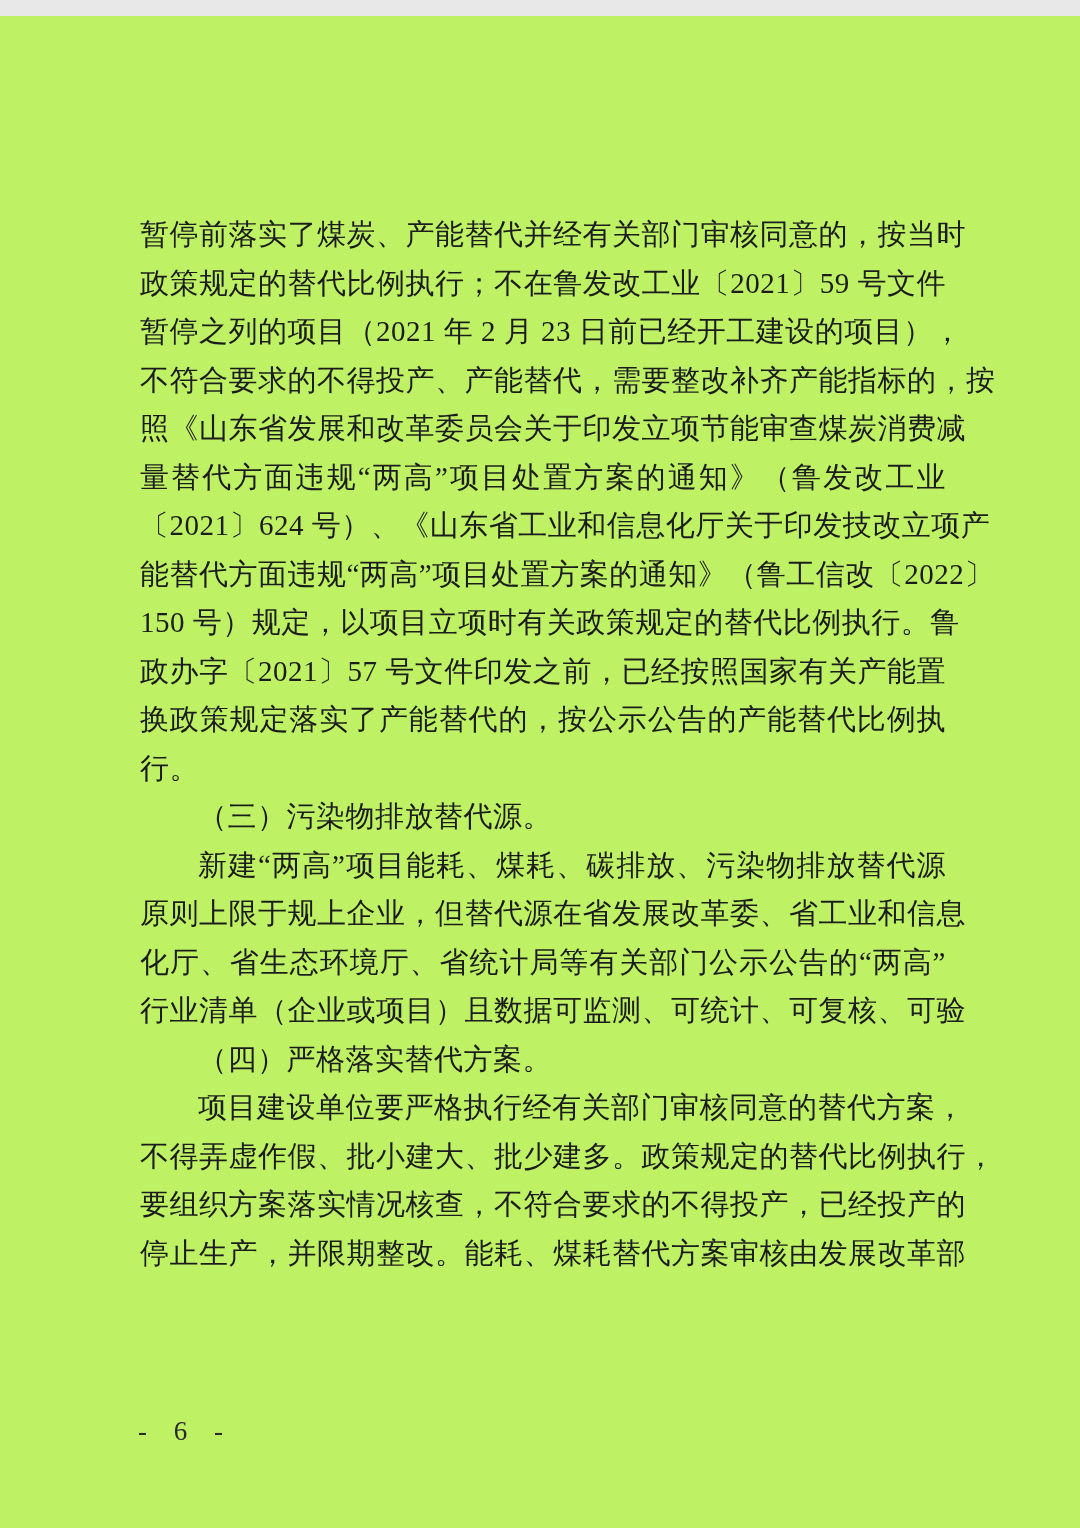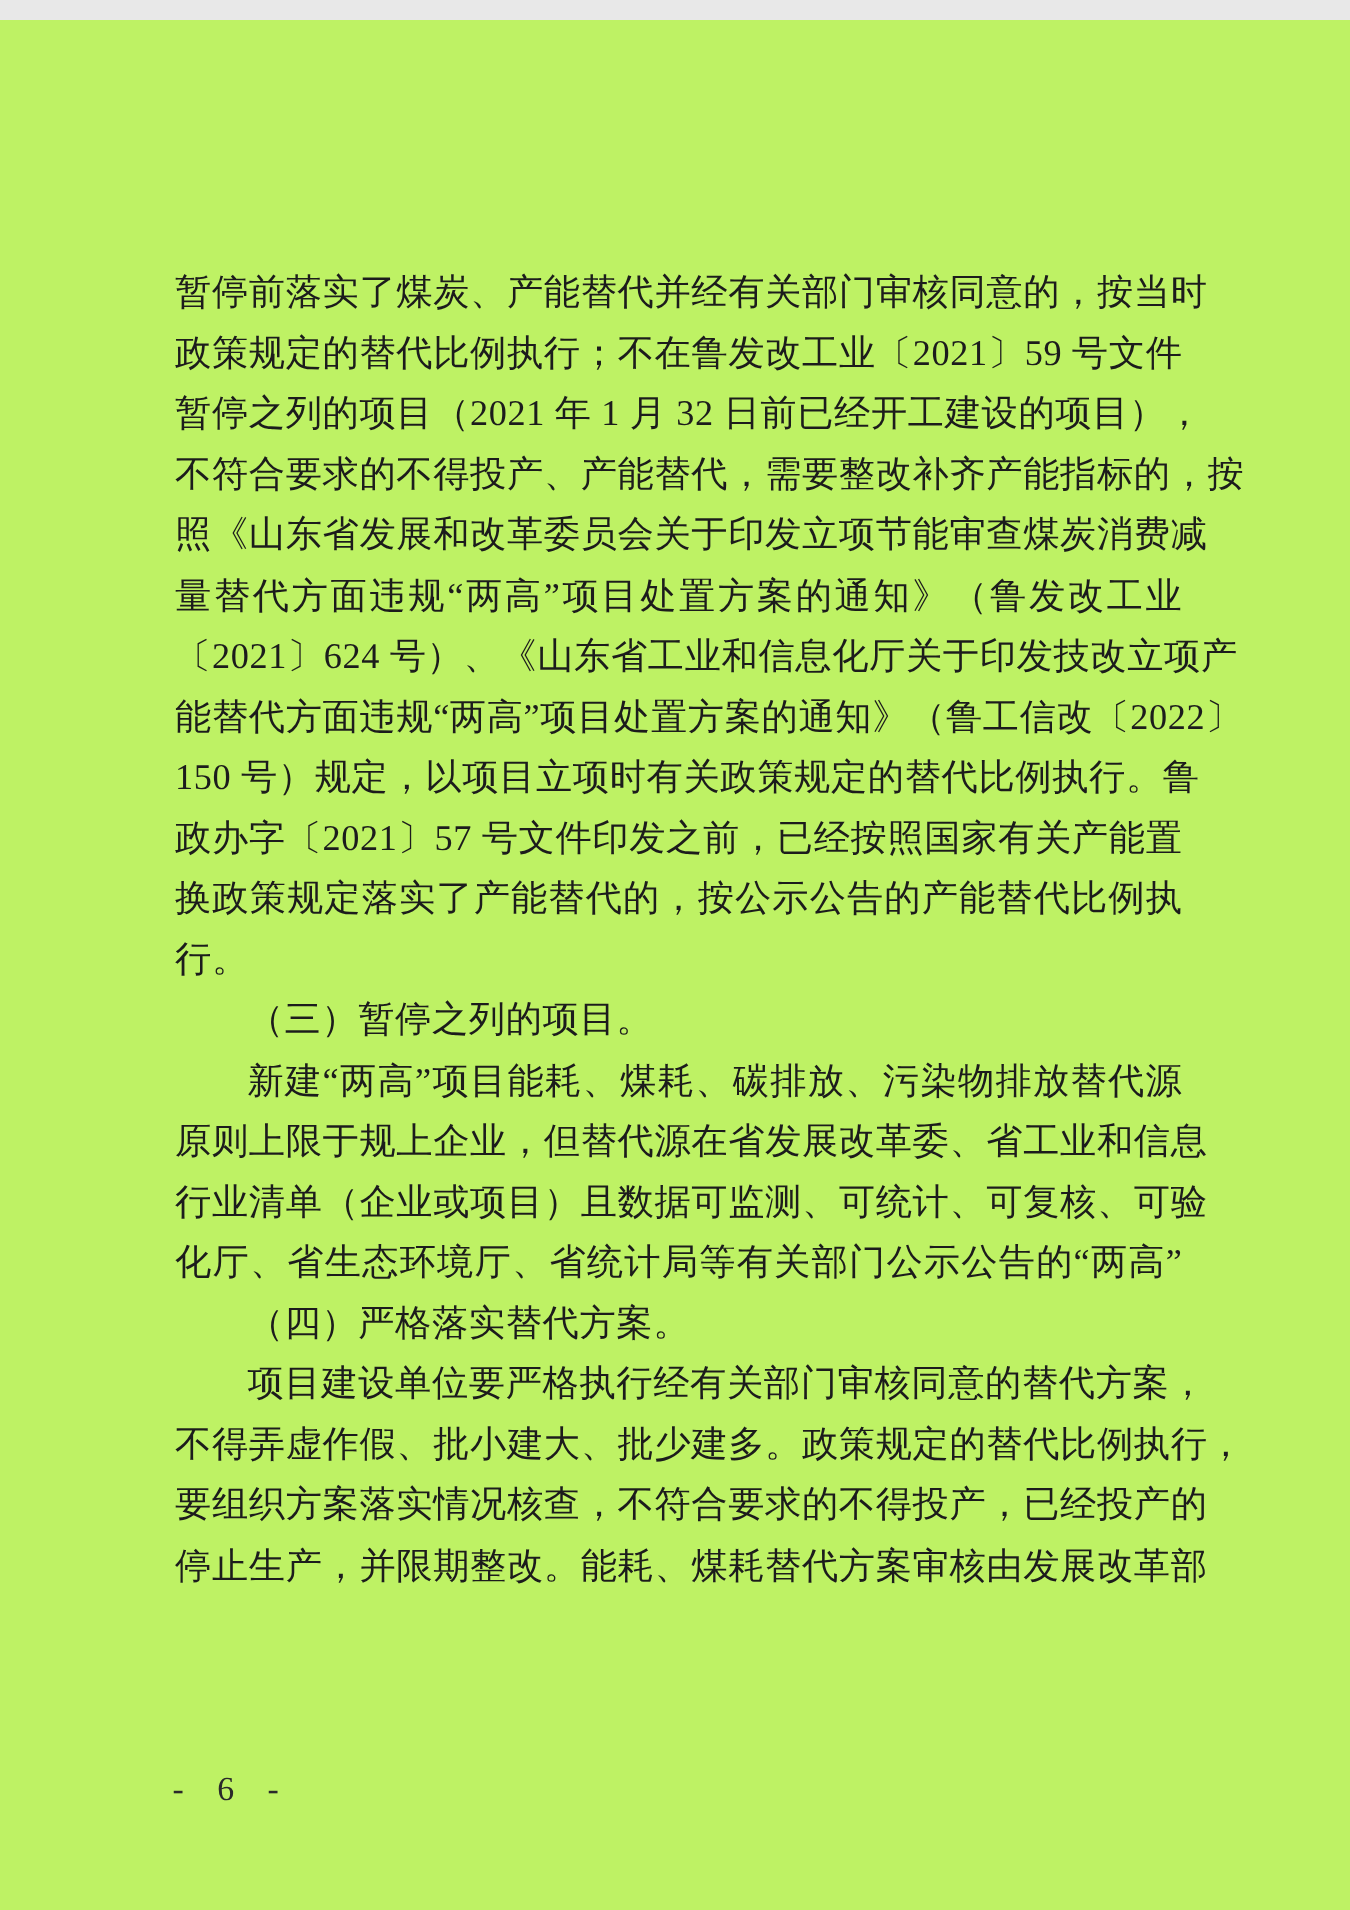--- a/index.html
+++ b/index.html
@@ -52,35 +52,35 @@
     color: #2a2a2a;
   }
 </style>
 </head>
 <body>
 
 <div class="page">
   <div class="doc-body" id="doc-body">
       <div class="line">暂停前落实了煤炭、产能替代并经有关部门审核同意的，按当时</div>
       <div class="line">政策规定的替代比例执行；不在鲁发改工业〔2021〕59 号文件</div>
-      <div class="line">暂停之列的项目（2021 年 1 月 32 日前已经开工建设的项目），</div>
+      <div class="line">暂停之列的项目（2021 年 2 月 23 日前已经开工建设的项目），</div>
       <div class="line">不符合要求的不得投产、产能替代，需要整改补齐产能指标的，按</div>
       <div class="line">照《山东省发展和改革委员会关于印发立项节能审查煤炭消费减</div>
       <div class="line">量替代方面违规“两高”项目处置方案的通知》（鲁发改工业</div>
       <div class="line">〔2021〕624 号）、《山东省工业和信息化厅关于印发技改立项产</div>
       <div class="line">能替代方面违规“两高”项目处置方案的通知》（鲁工信改〔2022〕</div>
       <div class="line">150 号）规定，以项目立项时有关政策规定的替代比例执行。鲁</div>
       <div class="line">政办字〔2021〕57 号文件印发之前，已经按照国家有关产能置</div>
       <div class="line">换政策规定落实了产能替代的，按公示公告的产能替代比例执</div>
       <div class="line line-end">行。</div>
-      <div class="line heading line-end line-indent">（三）暂停之列的项目。</div>
+      <div class="line heading line-end line-indent">（三）污染物排放替代源。</div>
       <div class="line line-indent">新建“两高”项目能耗、煤耗、碳排放、污染物排放替代源</div>
       <div class="line">原则上限于规上企业，但替代源在省发展改革委、省工业和信息</div>
+      <div class="line">化厅、省生态环境厅、省统计局等有关部门公示公告的“两高”</div>
       <div class="line">行业清单（企业或项目）且数据可监测、可统计、可复核、可验</div>
-      <div class="line">化厅、省生态环境厅、省统计局等有关部门公示公告的“两高”</div>
       <div class="line heading line-end line-indent">（四）严格落实替代方案。</div>
       <div class="line line-indent">项目建设单位要严格执行经有关部门审核同意的替代方案，</div>
       <div class="line">不得弄虚作假、批小建大、批少建多。政策规定的替代比例执行，</div>
       <div class="line">要组织方案落实情况核查，不符合要求的不得投产，已经投产的</div>
       <div class="line">停止生产，并限期整改。能耗、煤耗替代方案审核由发展改革部</div>
     </div>
   <div class="page-number">- 6 -</div>
 </div>
 
 </body></html>

